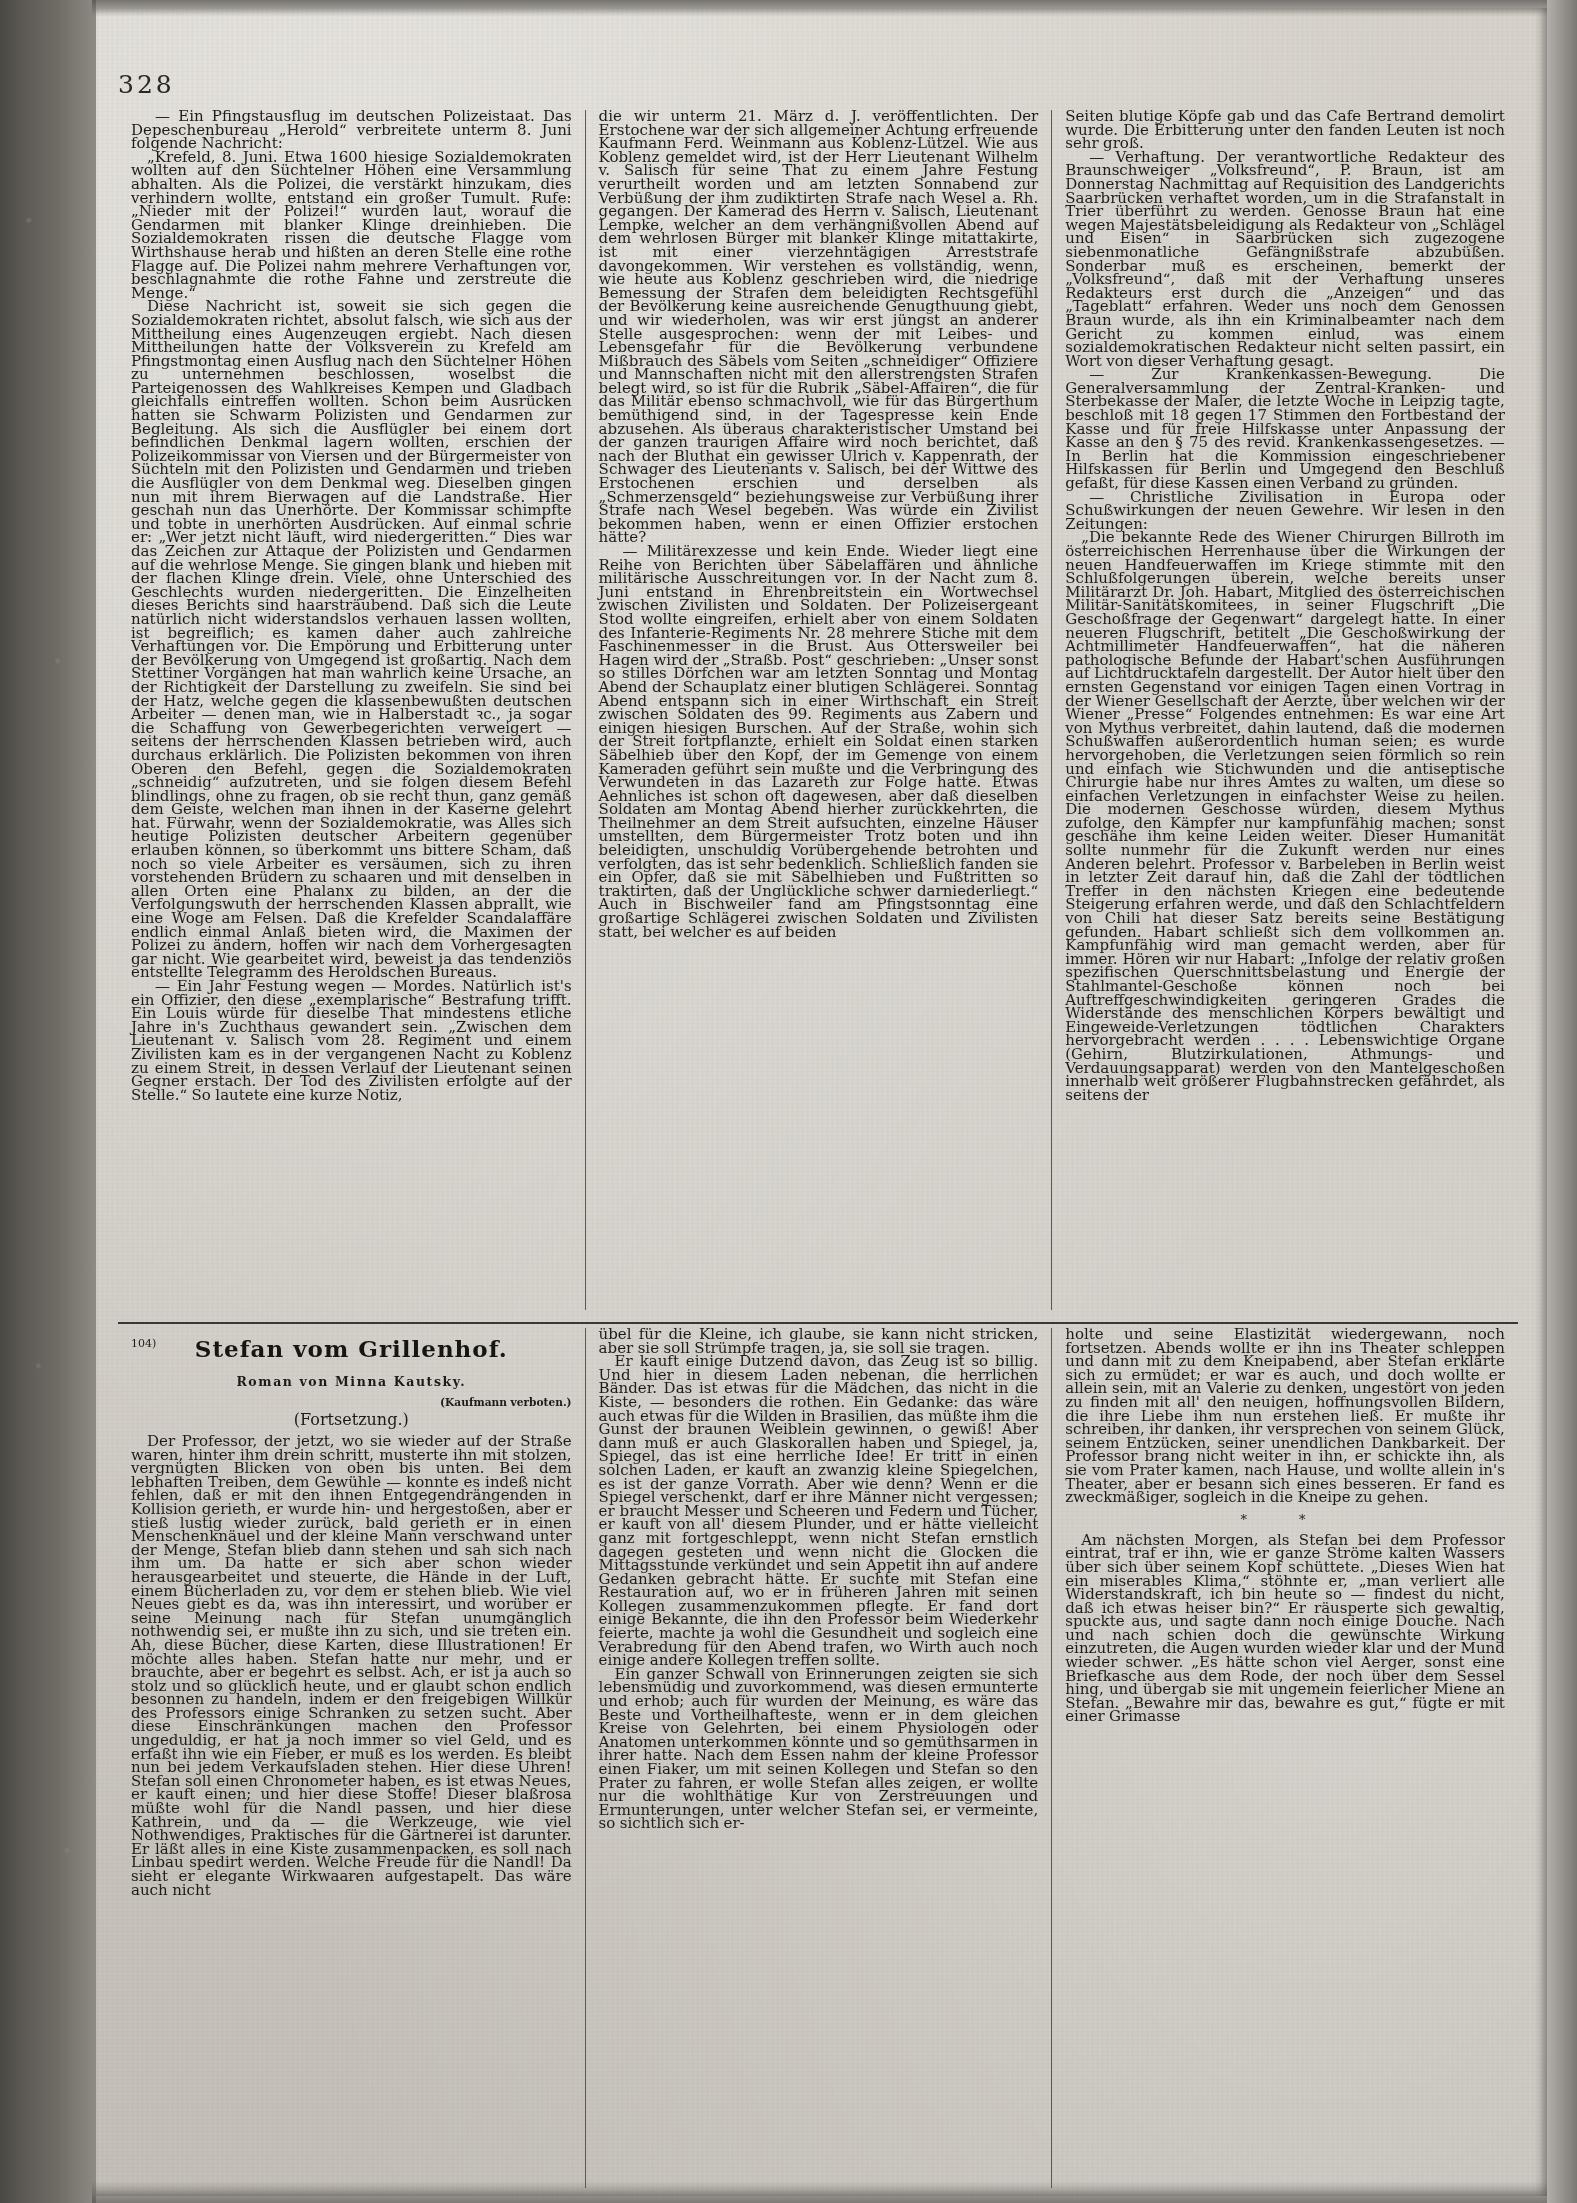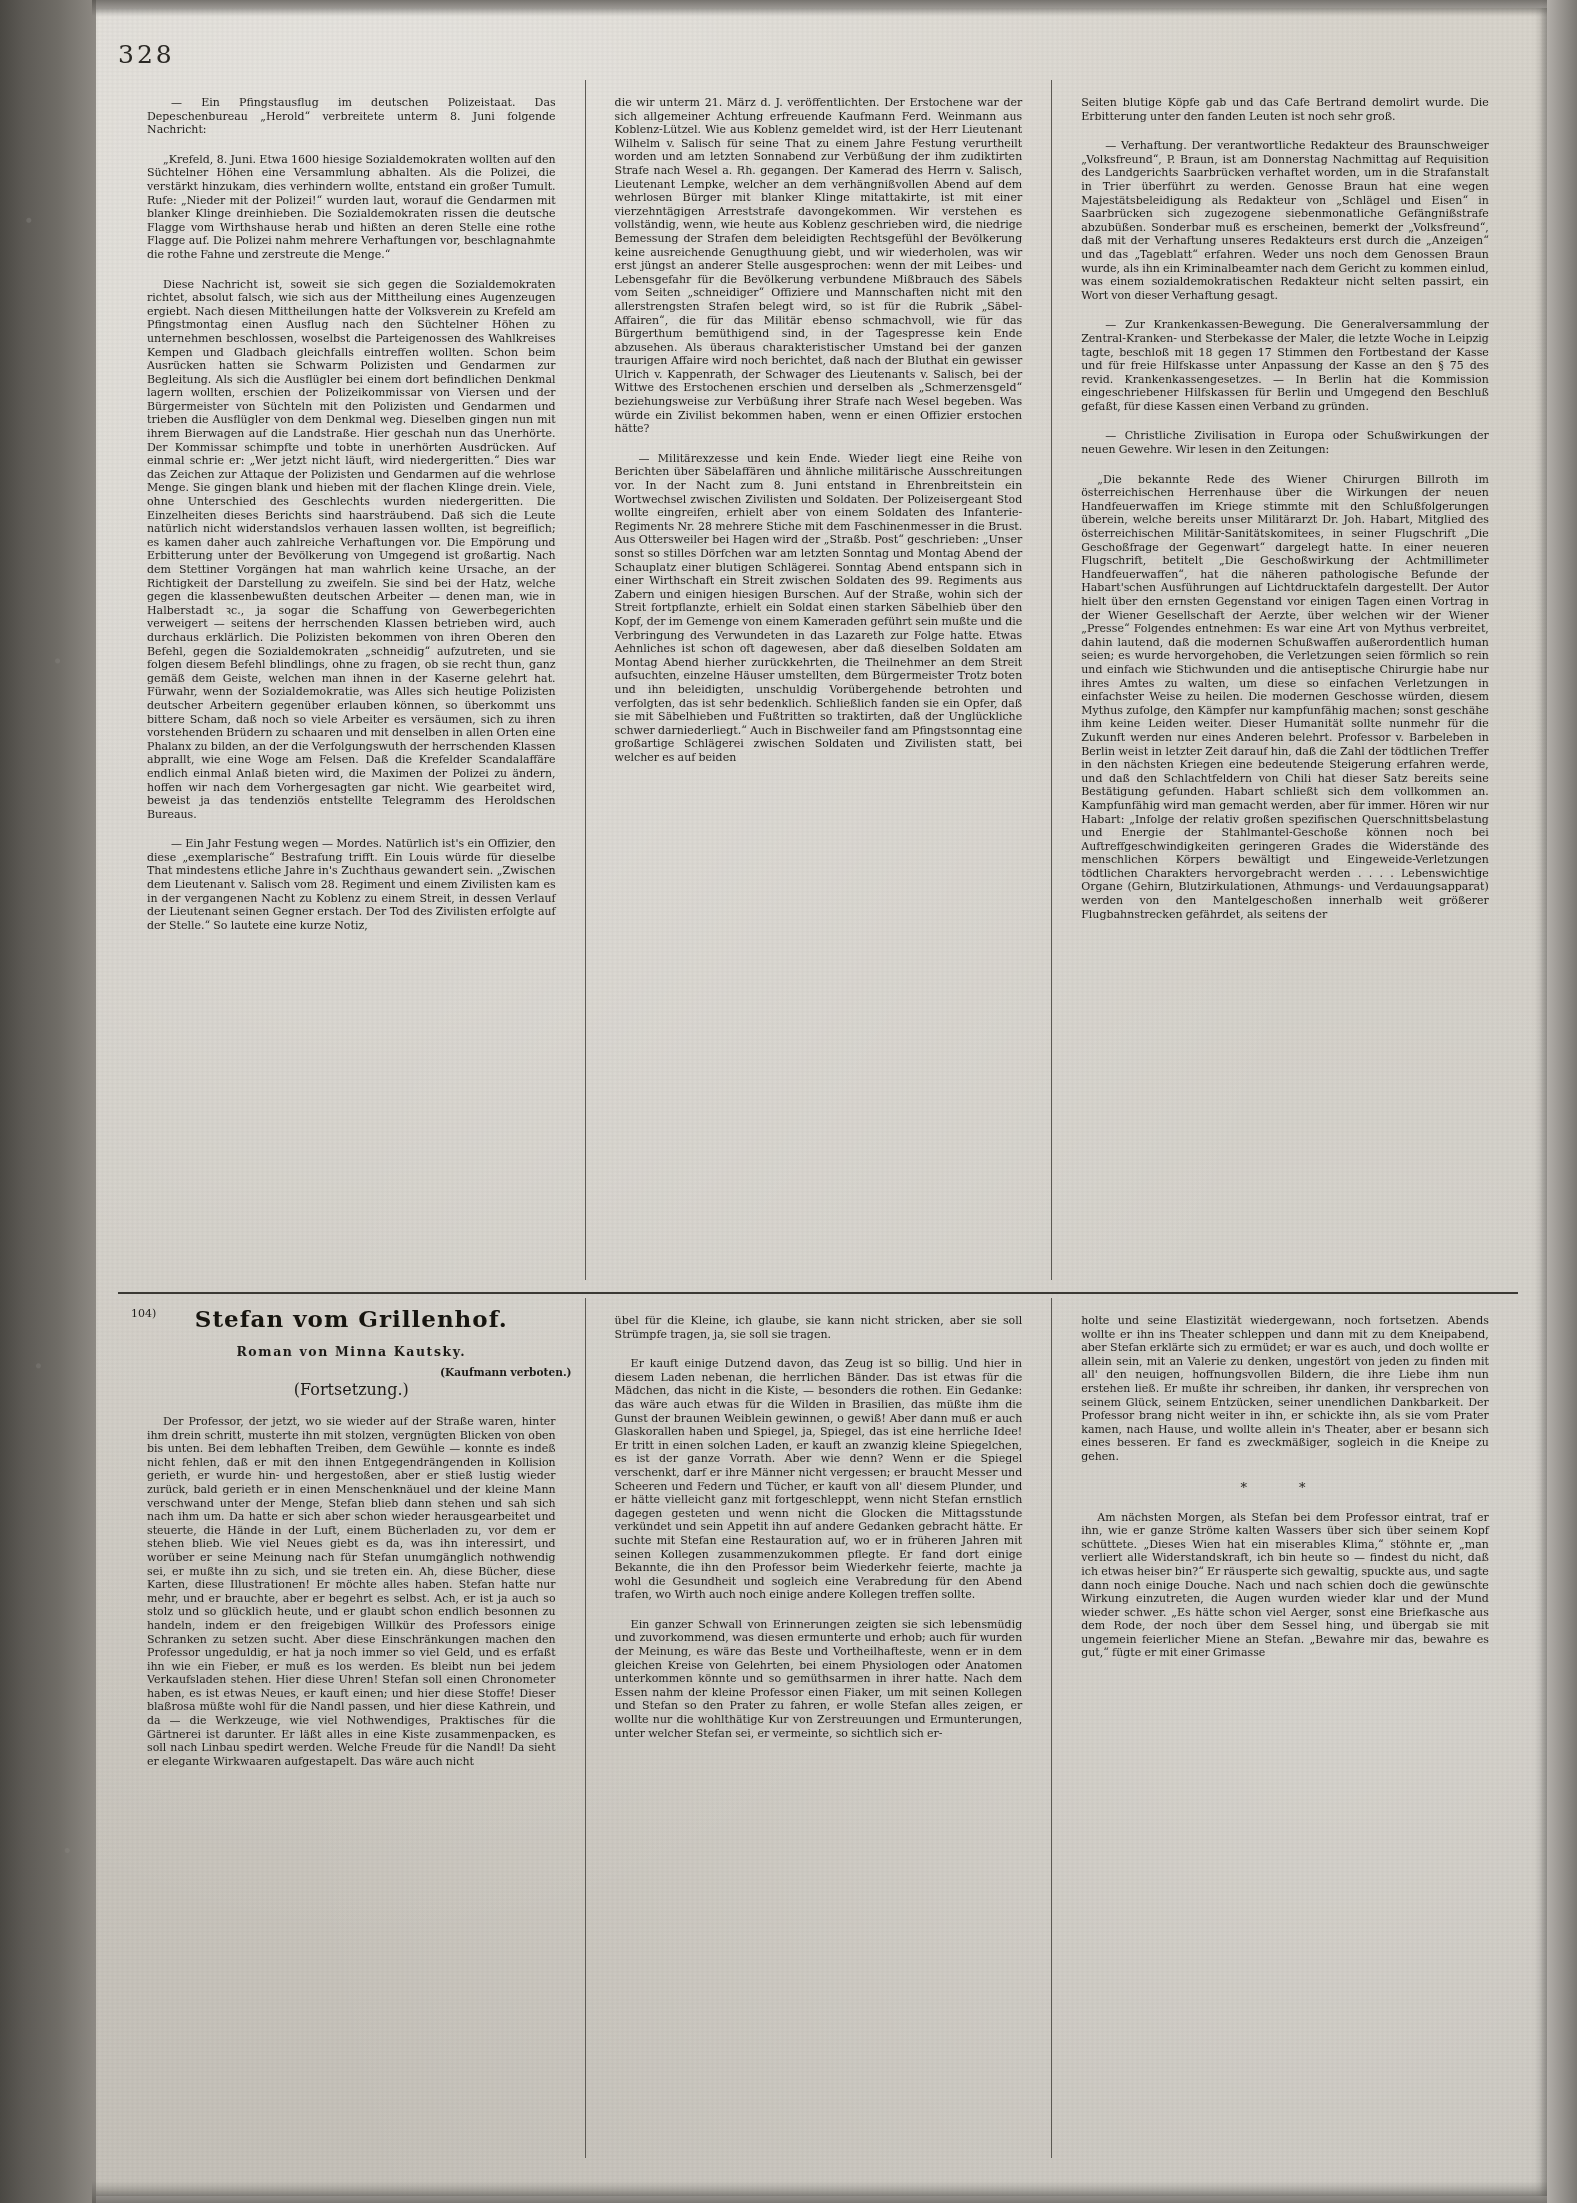--- a/index.html
+++ b/index.html
@@ -61,21 +61,21 @@
       radial-gradient(circle at 30% 10%, rgba(255,255,255,0.10) 0 2px, transparent 3px),
       radial-gradient(circle at 60% 30%, rgba(255,255,255,0.07) 0 2px, transparent 3px),
       radial-gradient(circle at 40% 62%, rgba(255,255,255,0.08) 0 2px, transparent 3px),
       radial-gradient(circle at 70% 84%, rgba(255,255,255,0.06) 0 2px, transparent 3px);
   }
 
   
   .content {
     position: absolute;
     left: 118px;
-    top: 34px;
+    top: 64px;
     width: 1400px;
     height: 2120px;
   }
 
   .folio {
     position: absolute;
     left: 0;
     top: 6px;
     font-family: "DejaVu Serif", serif;
     font-size: 25px;
@@ -107,22 +107,22 @@
     width: 1400px;
     height: 860px;
     display: flex;
     border-top: 2px solid #3a3833;
     padding-top: 4px;
   }
   .feuilleton .col { width: 33.33%; padding: 0 13px; }
   .feuilleton .col + .col { border-left: 1px solid #5b5852; }
 
   p.t {
-    margin: 16px;
-    font-size: 11px;
+    margin: 0;
+    font-size: 15px;
     line-height: 13.6px;
     text-align: justify;
     text-indent: 16px;
     color: #1d1b18;
     font-family: "DejaVu Serif", serif;
     hyphens: auto;
     word-spacing: -0.3px;
   }
   p.t.noind { text-indent: 0; }
   p.t.dash { text-indent: 24px; }

